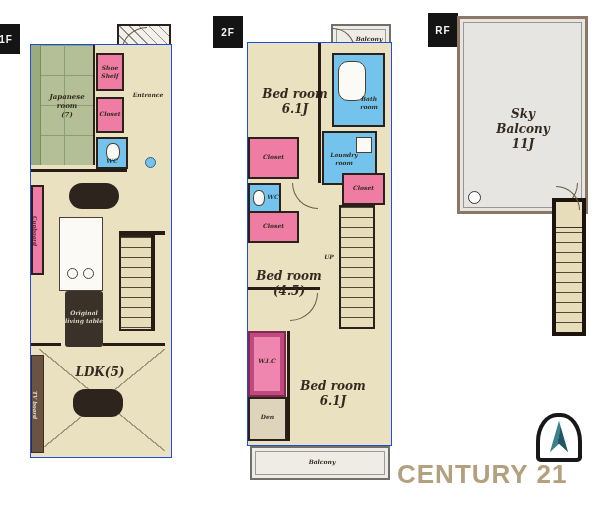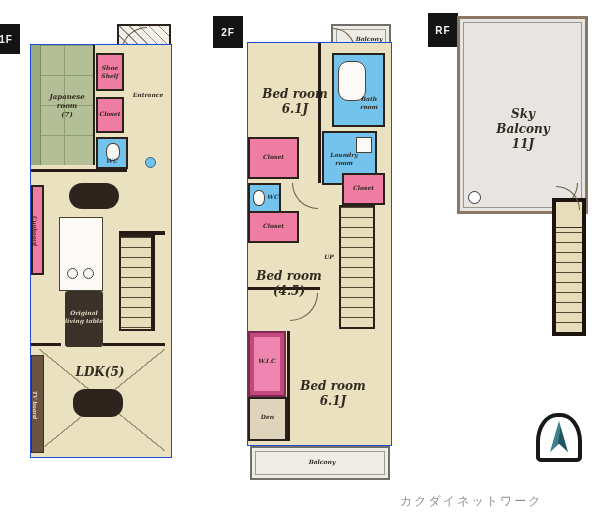--- a/index.html
+++ b/index.html
@@ -176,15 +176,15 @@
   </div>
 
   <div class="steps" style="left:552px;top:198px;width:34px;height:138px;border:4px solid #1d150d;position:absolute;">
     <div style="left:0;top:0;width:26px;height:26px;background:#e7ddba;border-bottom:1px solid #3a2f24;position:absolute;"></div>
   </div>
   <div class="arc" style="left:556px;top:186px;width:24px;height:24px;transform:rotate(180deg);"></div>
 
   <div style="left:536px;top:413px;width:46px;height:49px;background:#ffffff;border:4px solid #17181a;border-radius:46% 46% 12% 12% / 58% 58% 9% 9%;position:absolute;">
     <div style="left:7px;top:3px;width:24px;height:33px;background:linear-gradient(100deg,#3d7f8e 50%,#235663 50%);clip-path:polygon(50% 2%,88% 98%,50% 72%,12% 98%);position:absolute;"></div>
   </div>
-  <div class="c21sub" style="left:400px;top:493px;width:190px;position:absolute;">カクダイネットワーク</div>
+  <div class="c21" style="left:397px;top:459px;width:195px;position:absolute;">CENTURY 21</div>
 
 </div>
 
 </body></html>

